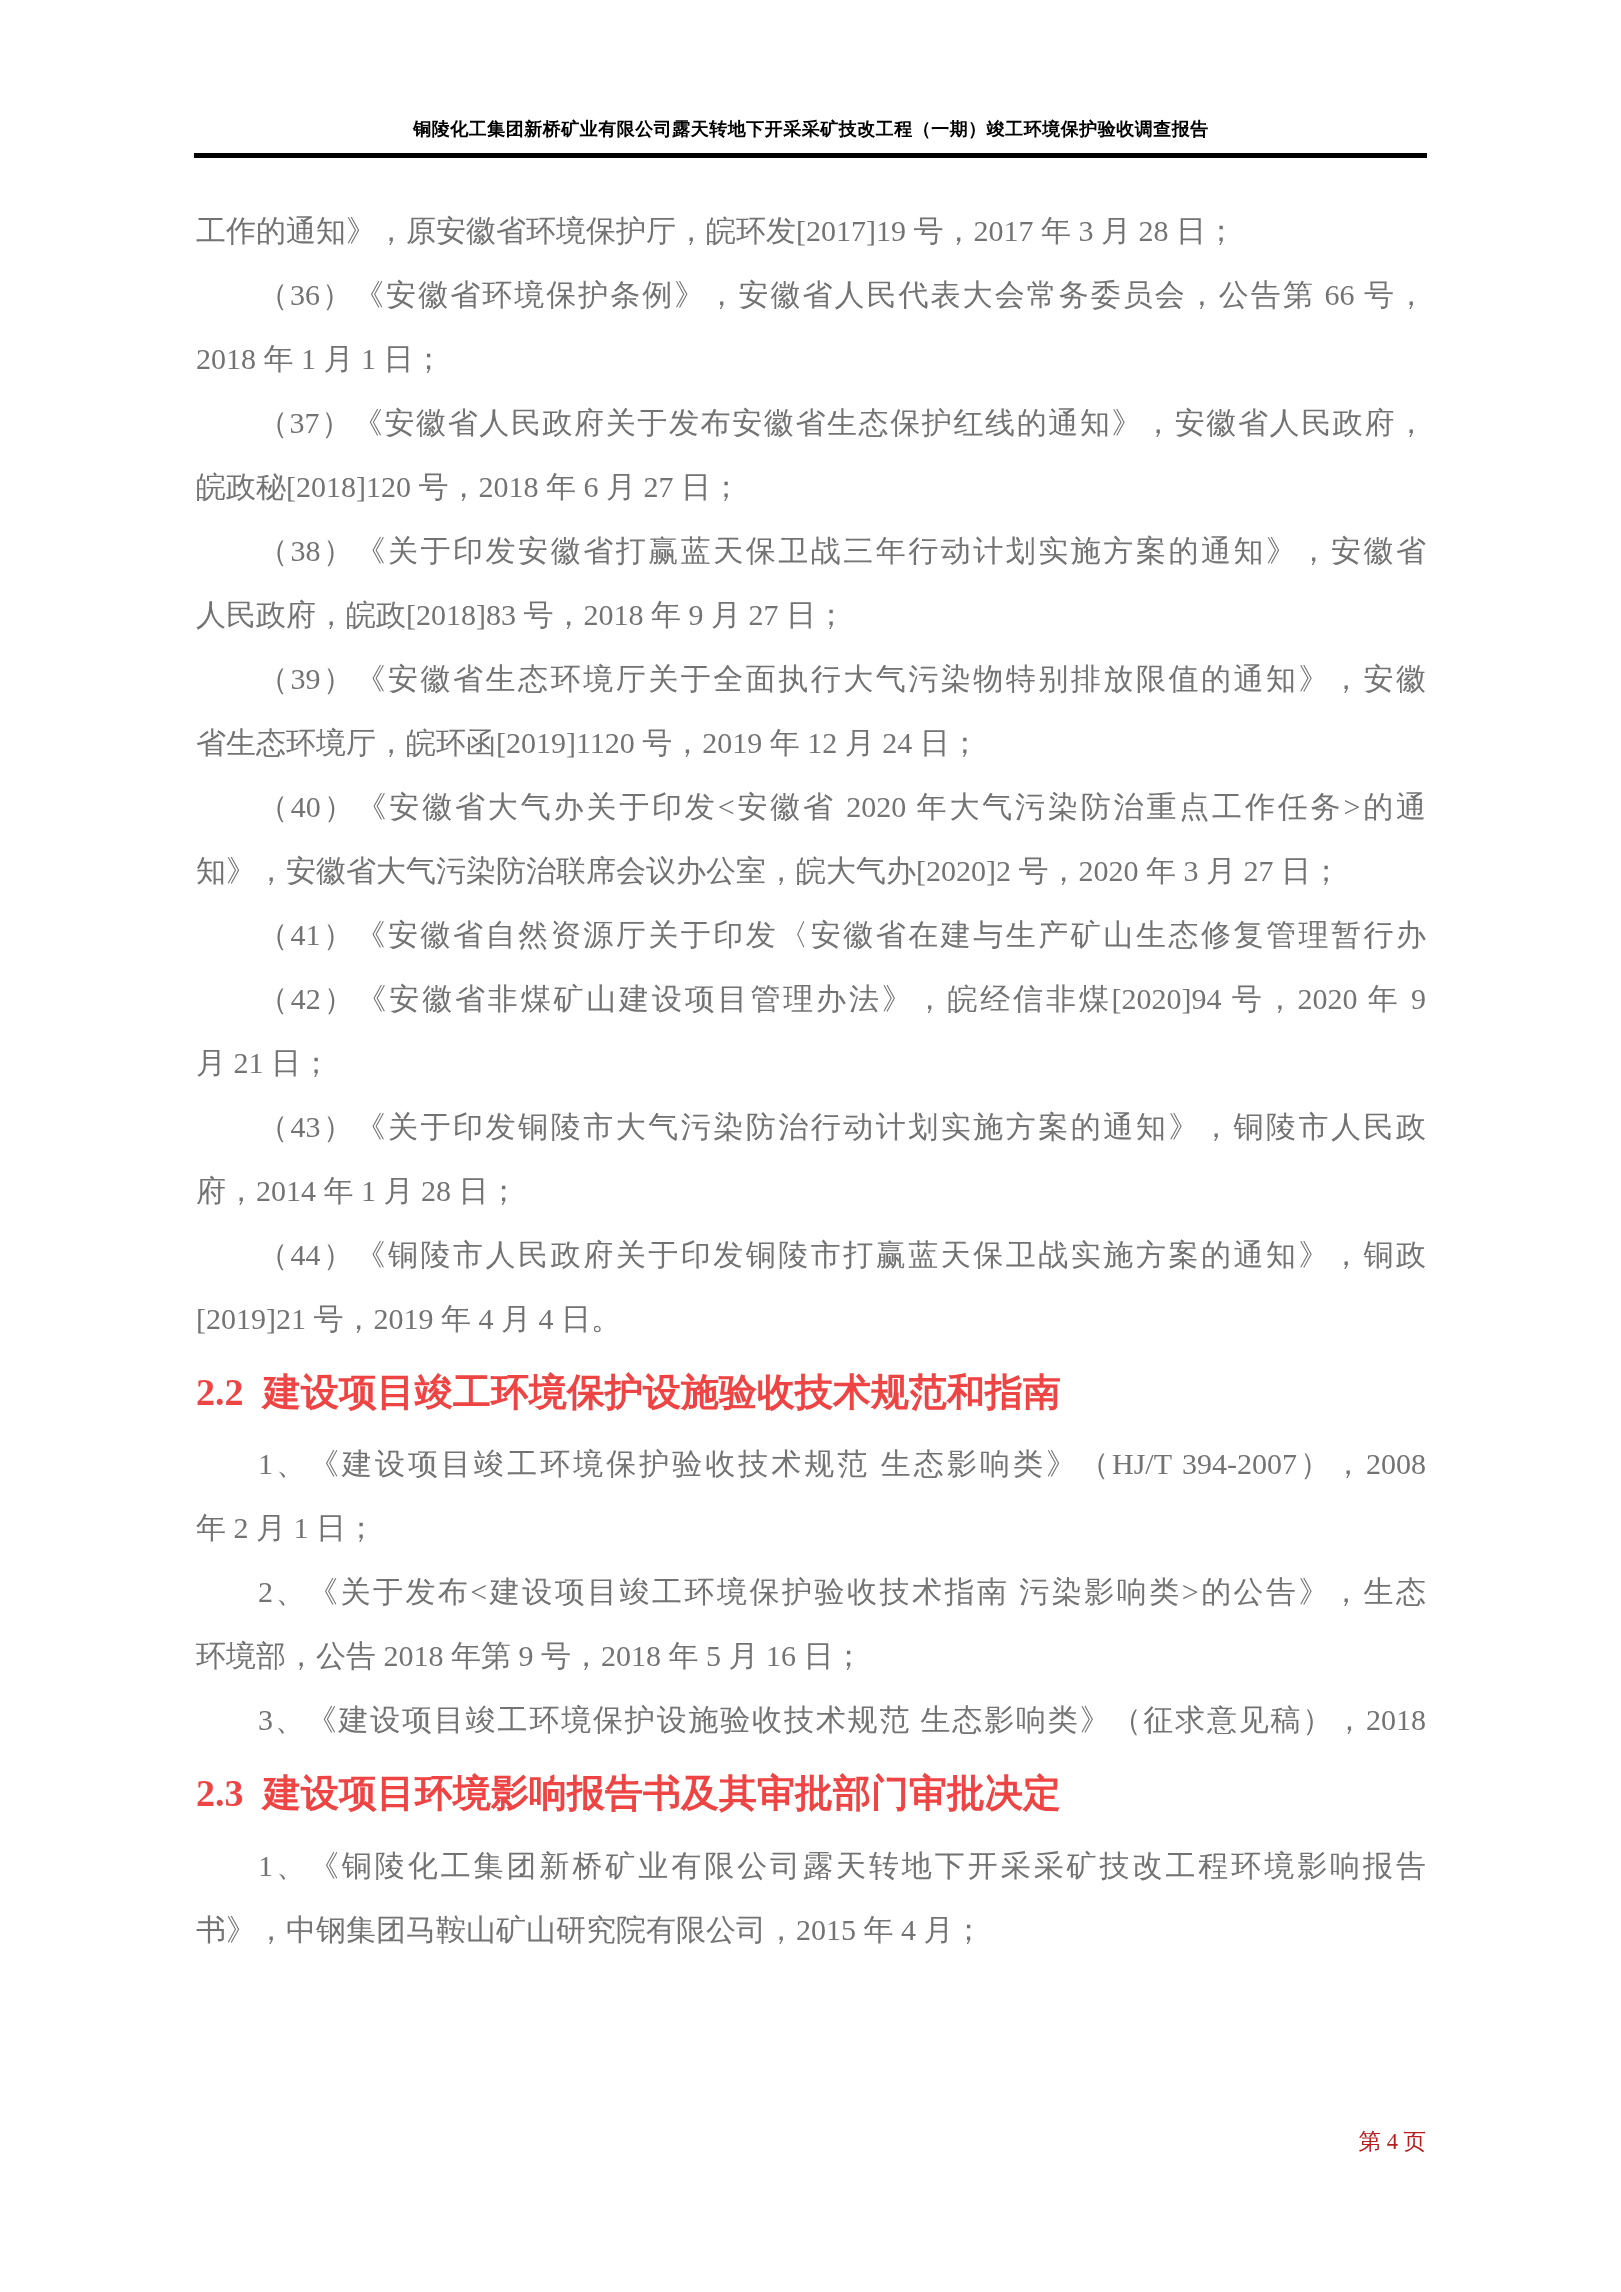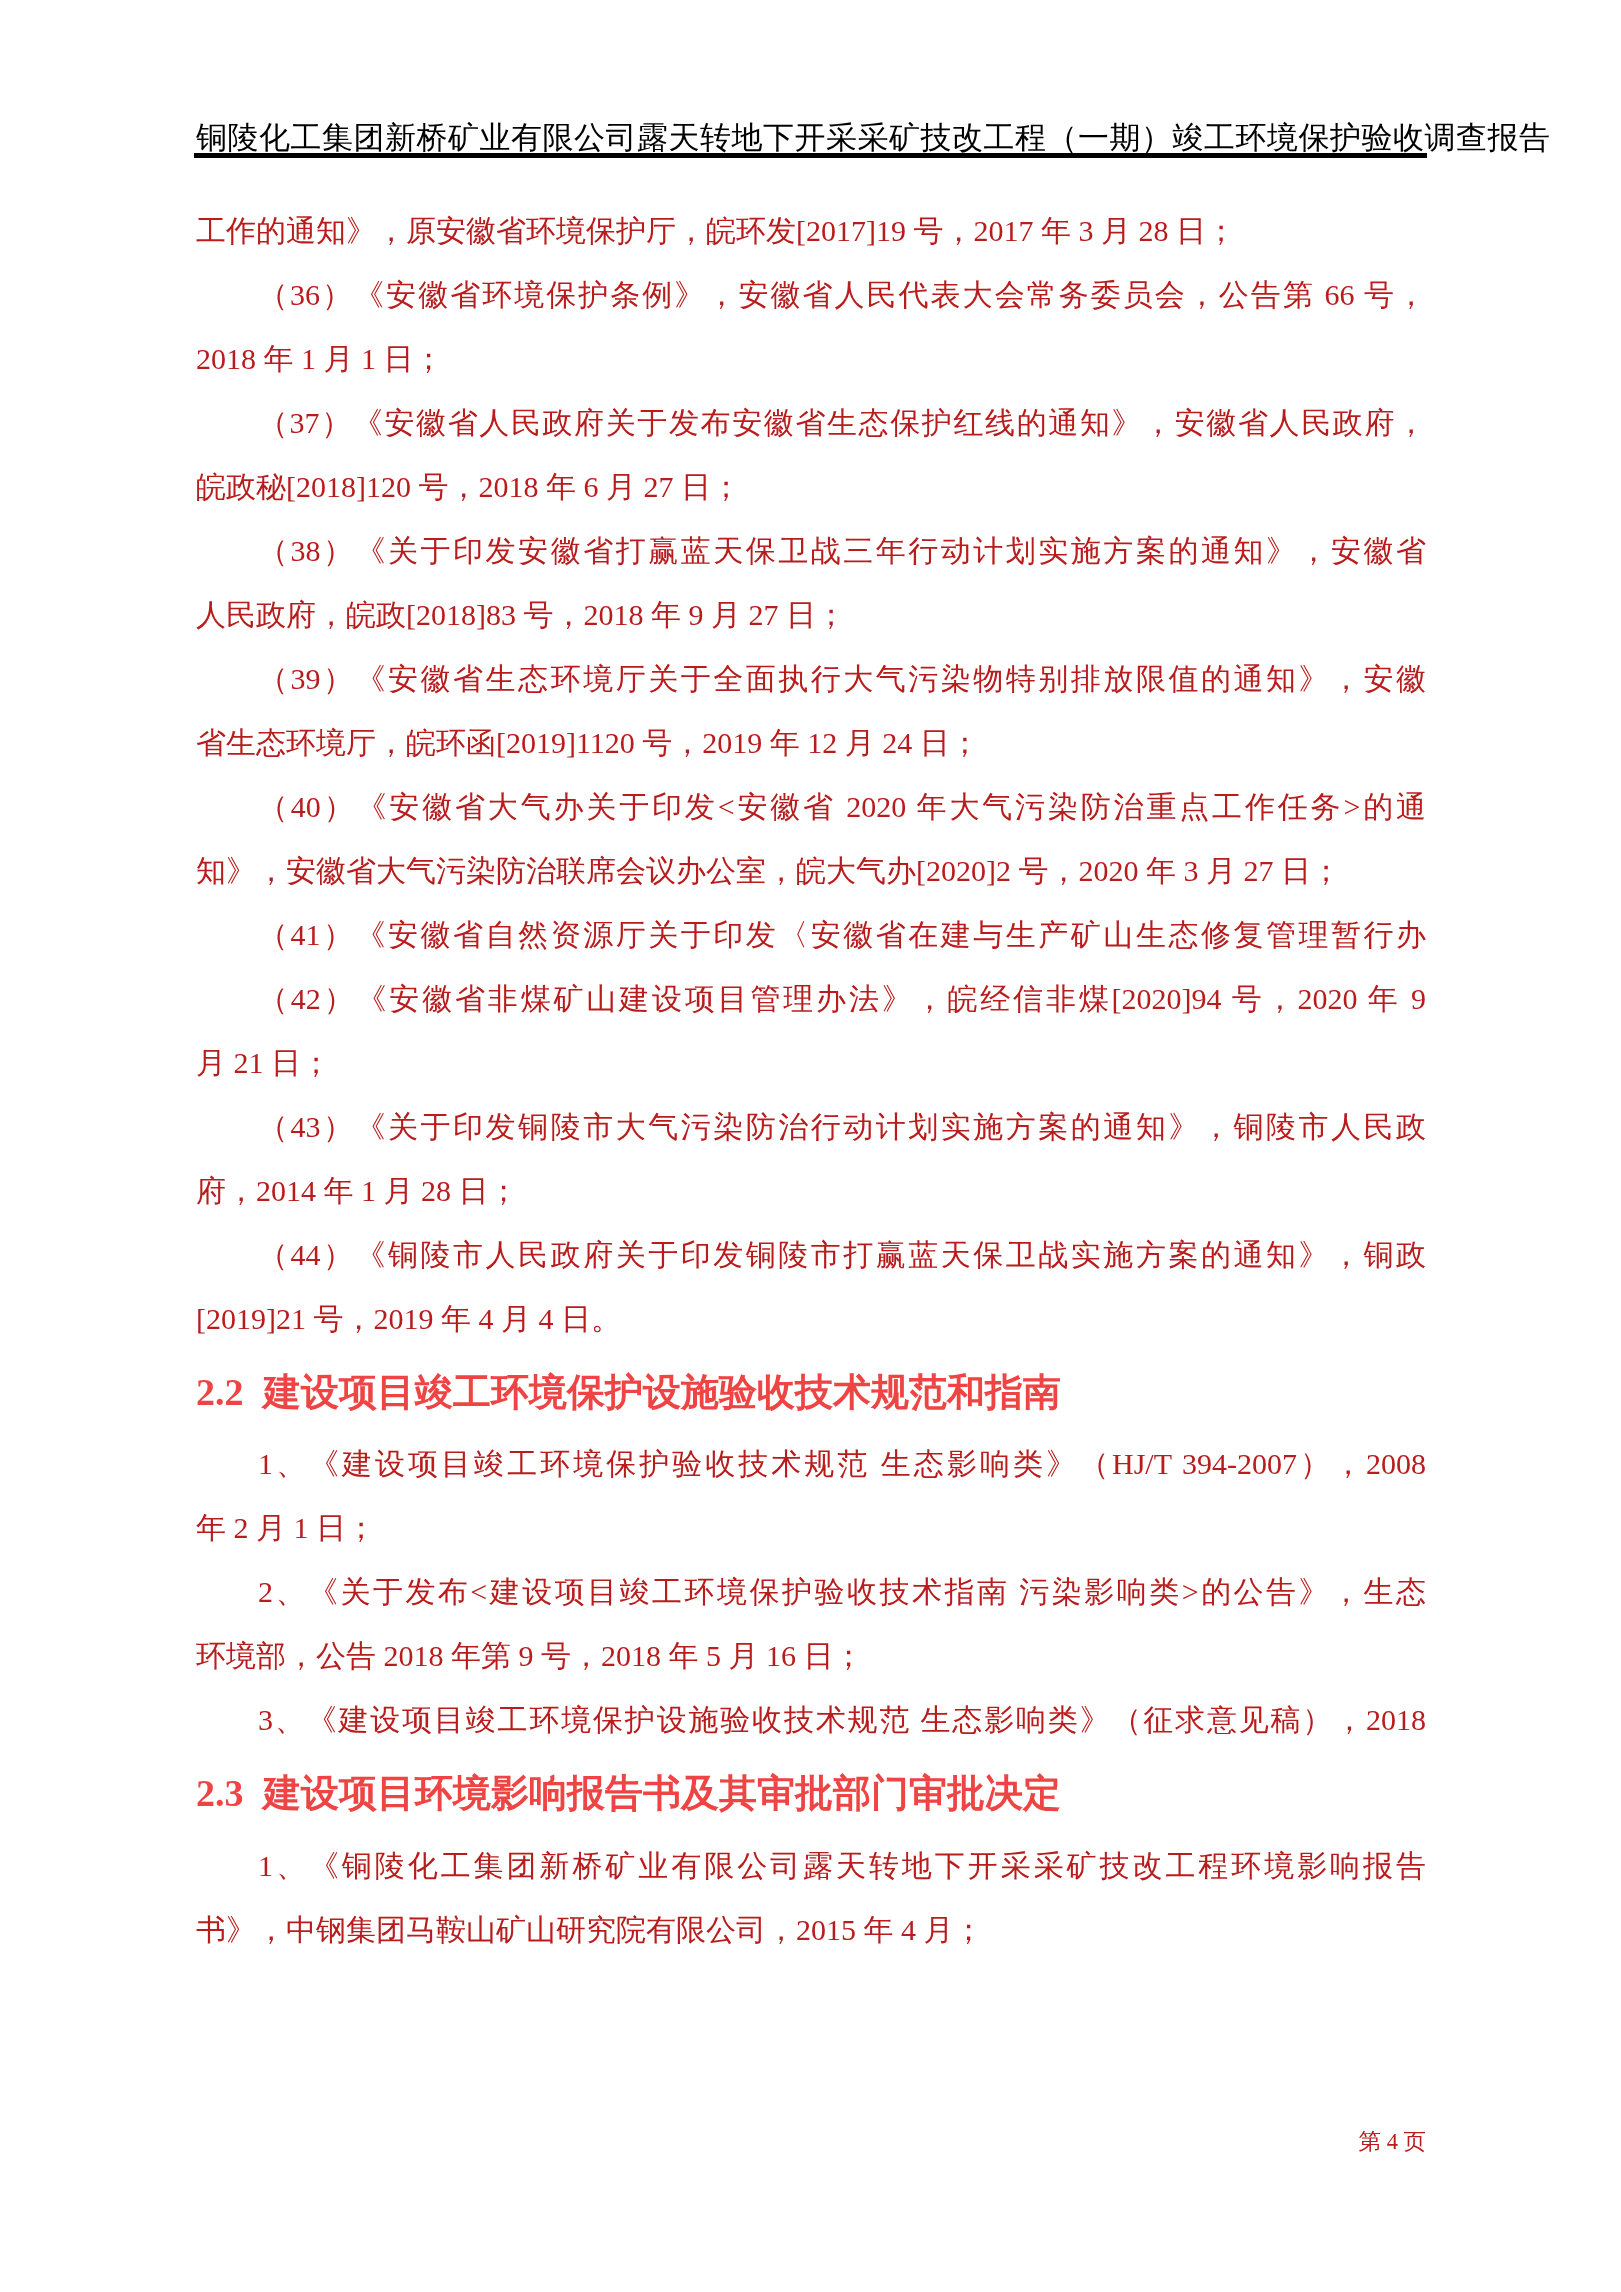--- a/index.html
+++ b/index.html
@@ -12,43 +12,43 @@
     position:relative;
     width:1621px;height:2293px;
     background:#ffffff;
     overflow:hidden;
     color:#000000;
   }
   .running-header{
     position:absolute;
     left:196px;top:117px;width:1230px;
     text-align:center;
-    font-size:31px;
-    font-weight:normal;
+    font-size:18px;
+    font-weight:bold;
     letter-spacing:0.5px;
     white-space:nowrap;
     color:#000000;
   }
   .header-rule{
     position:absolute;
     left:194px;top:153px;
     width:1233px;height:4.9px;
     background:#000000;
   }
   .doc-body{
     position:absolute;
     left:196px;top:199px;
     width:1230px;
   }
   .line{
     font-size:30px;
     line-height:64px;
     height:64px;
     white-space:pre;
-    color:#b91c1c;
+    color:#737373;
   }
   .line.justify{
     white-space:normal;
     text-align:justify;
     text-align-last:justify;
   }
   .line.indent{
     text-indent:62px;
   }
   .heading{

